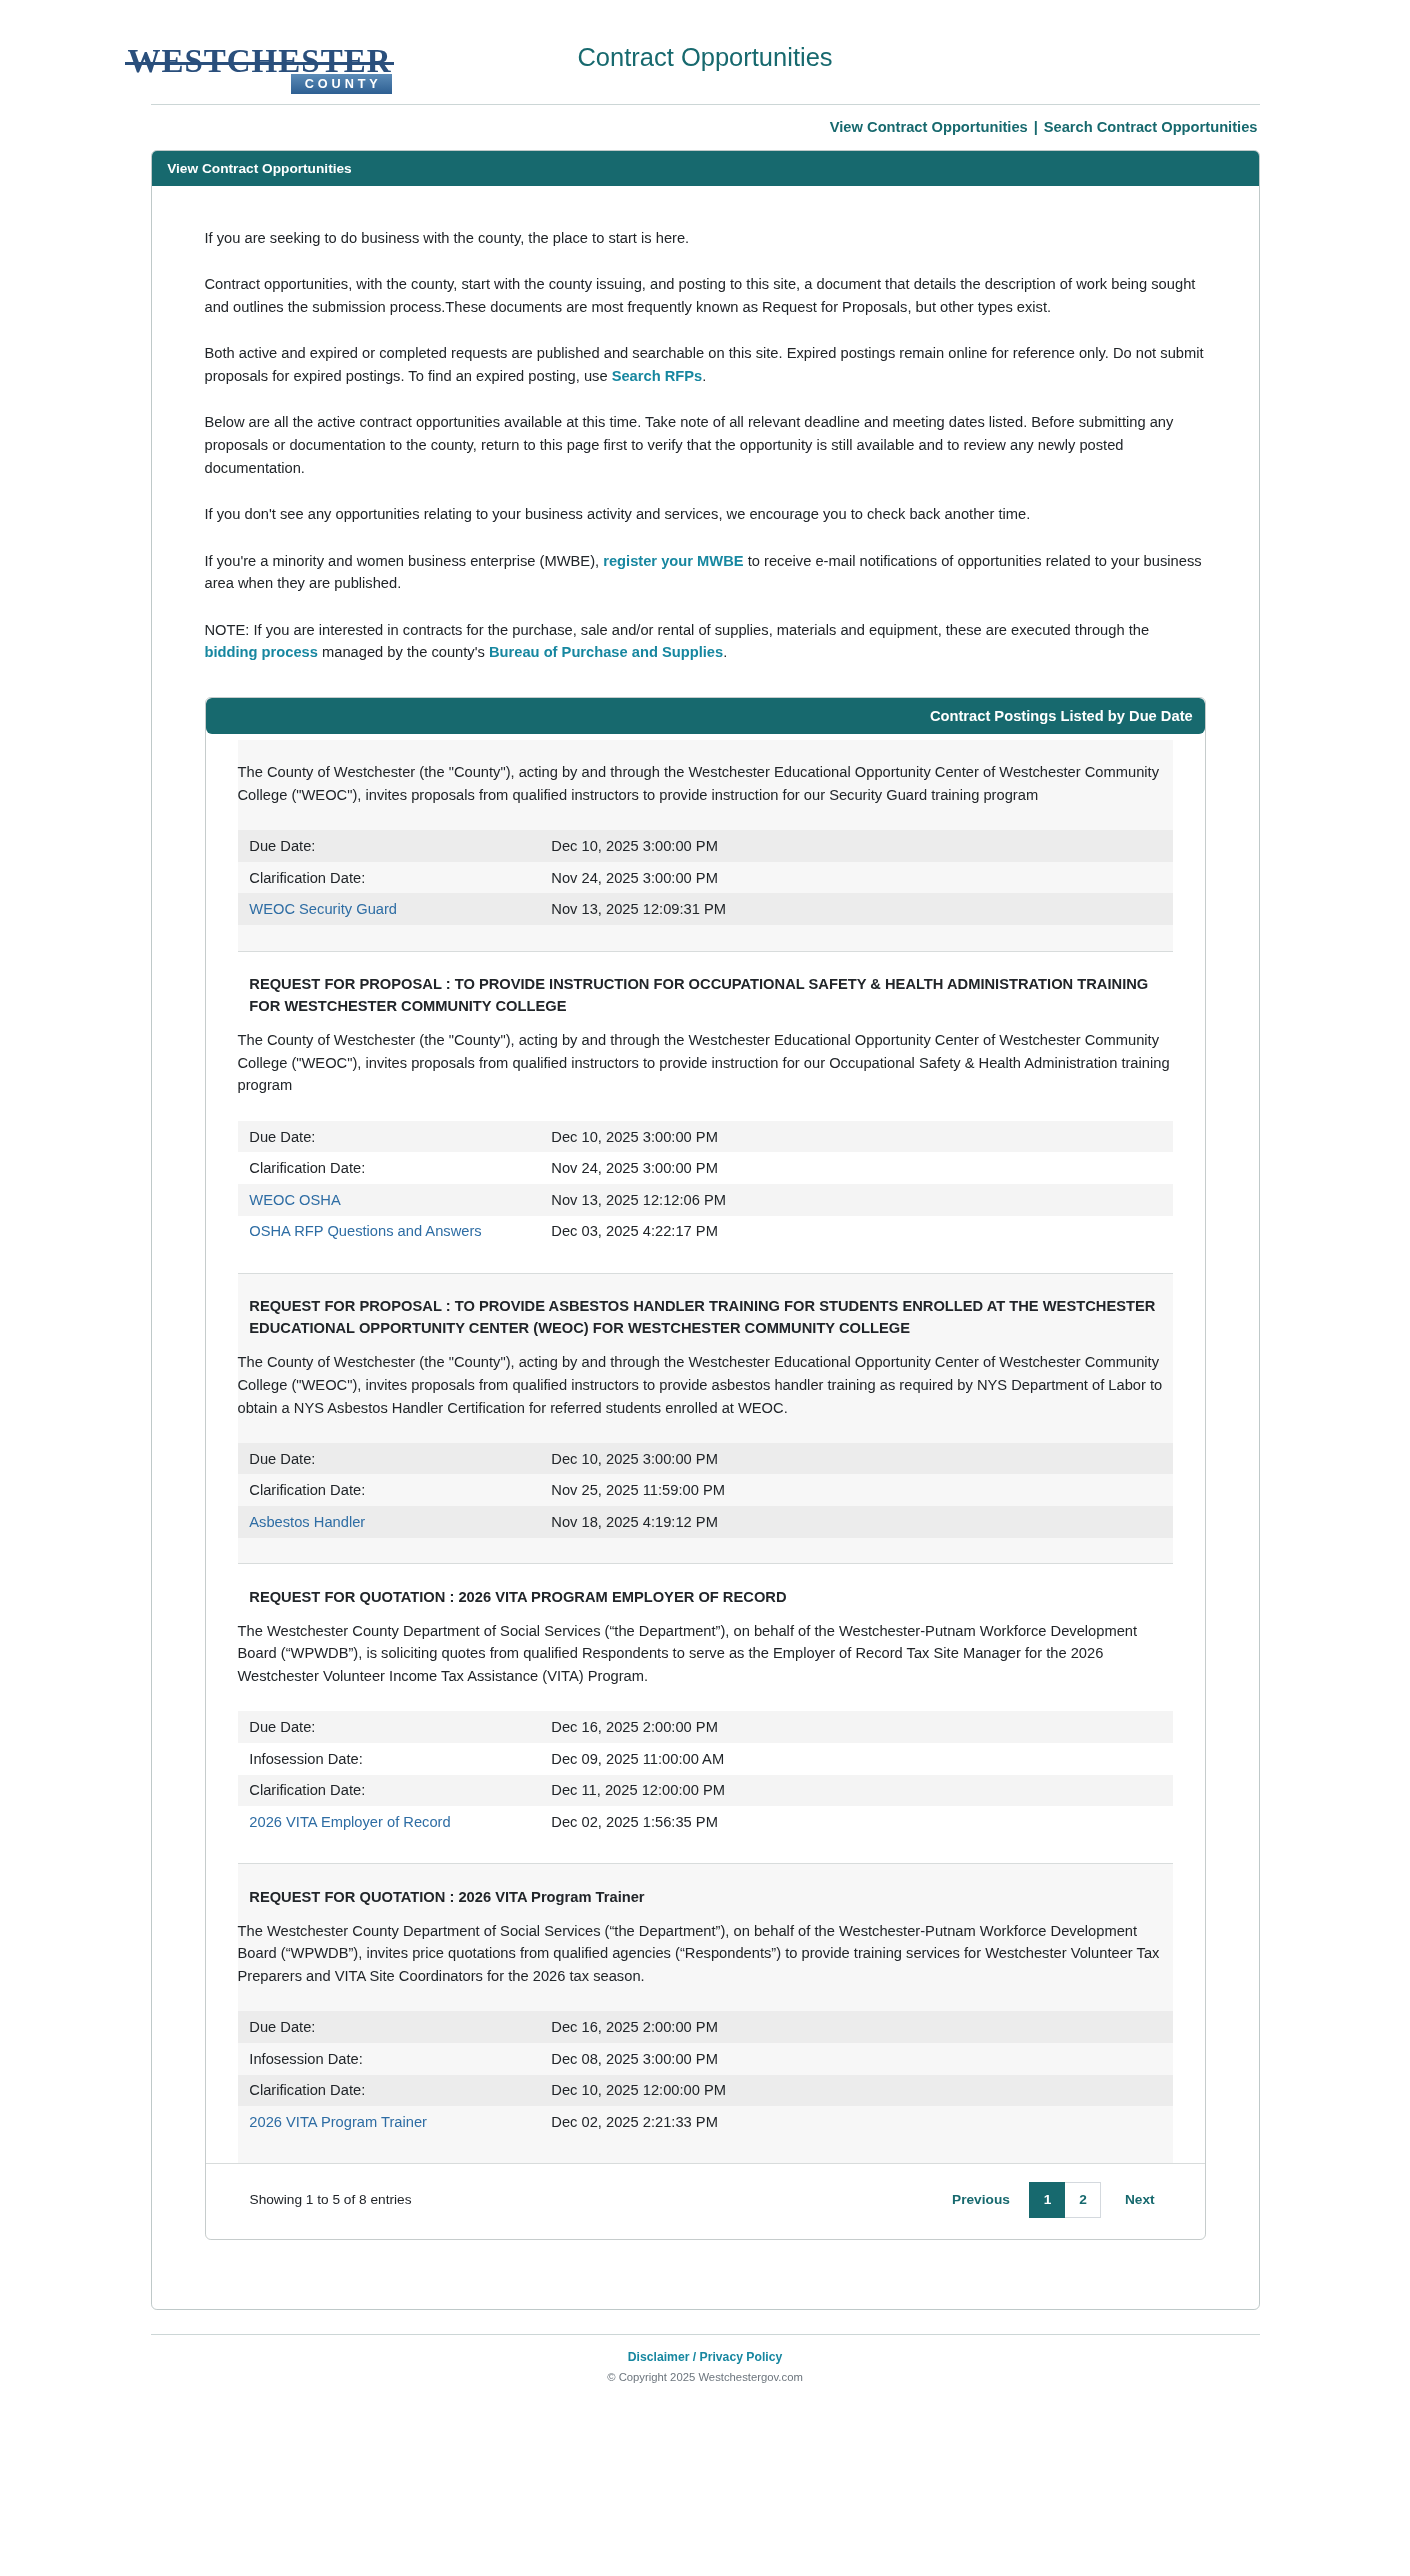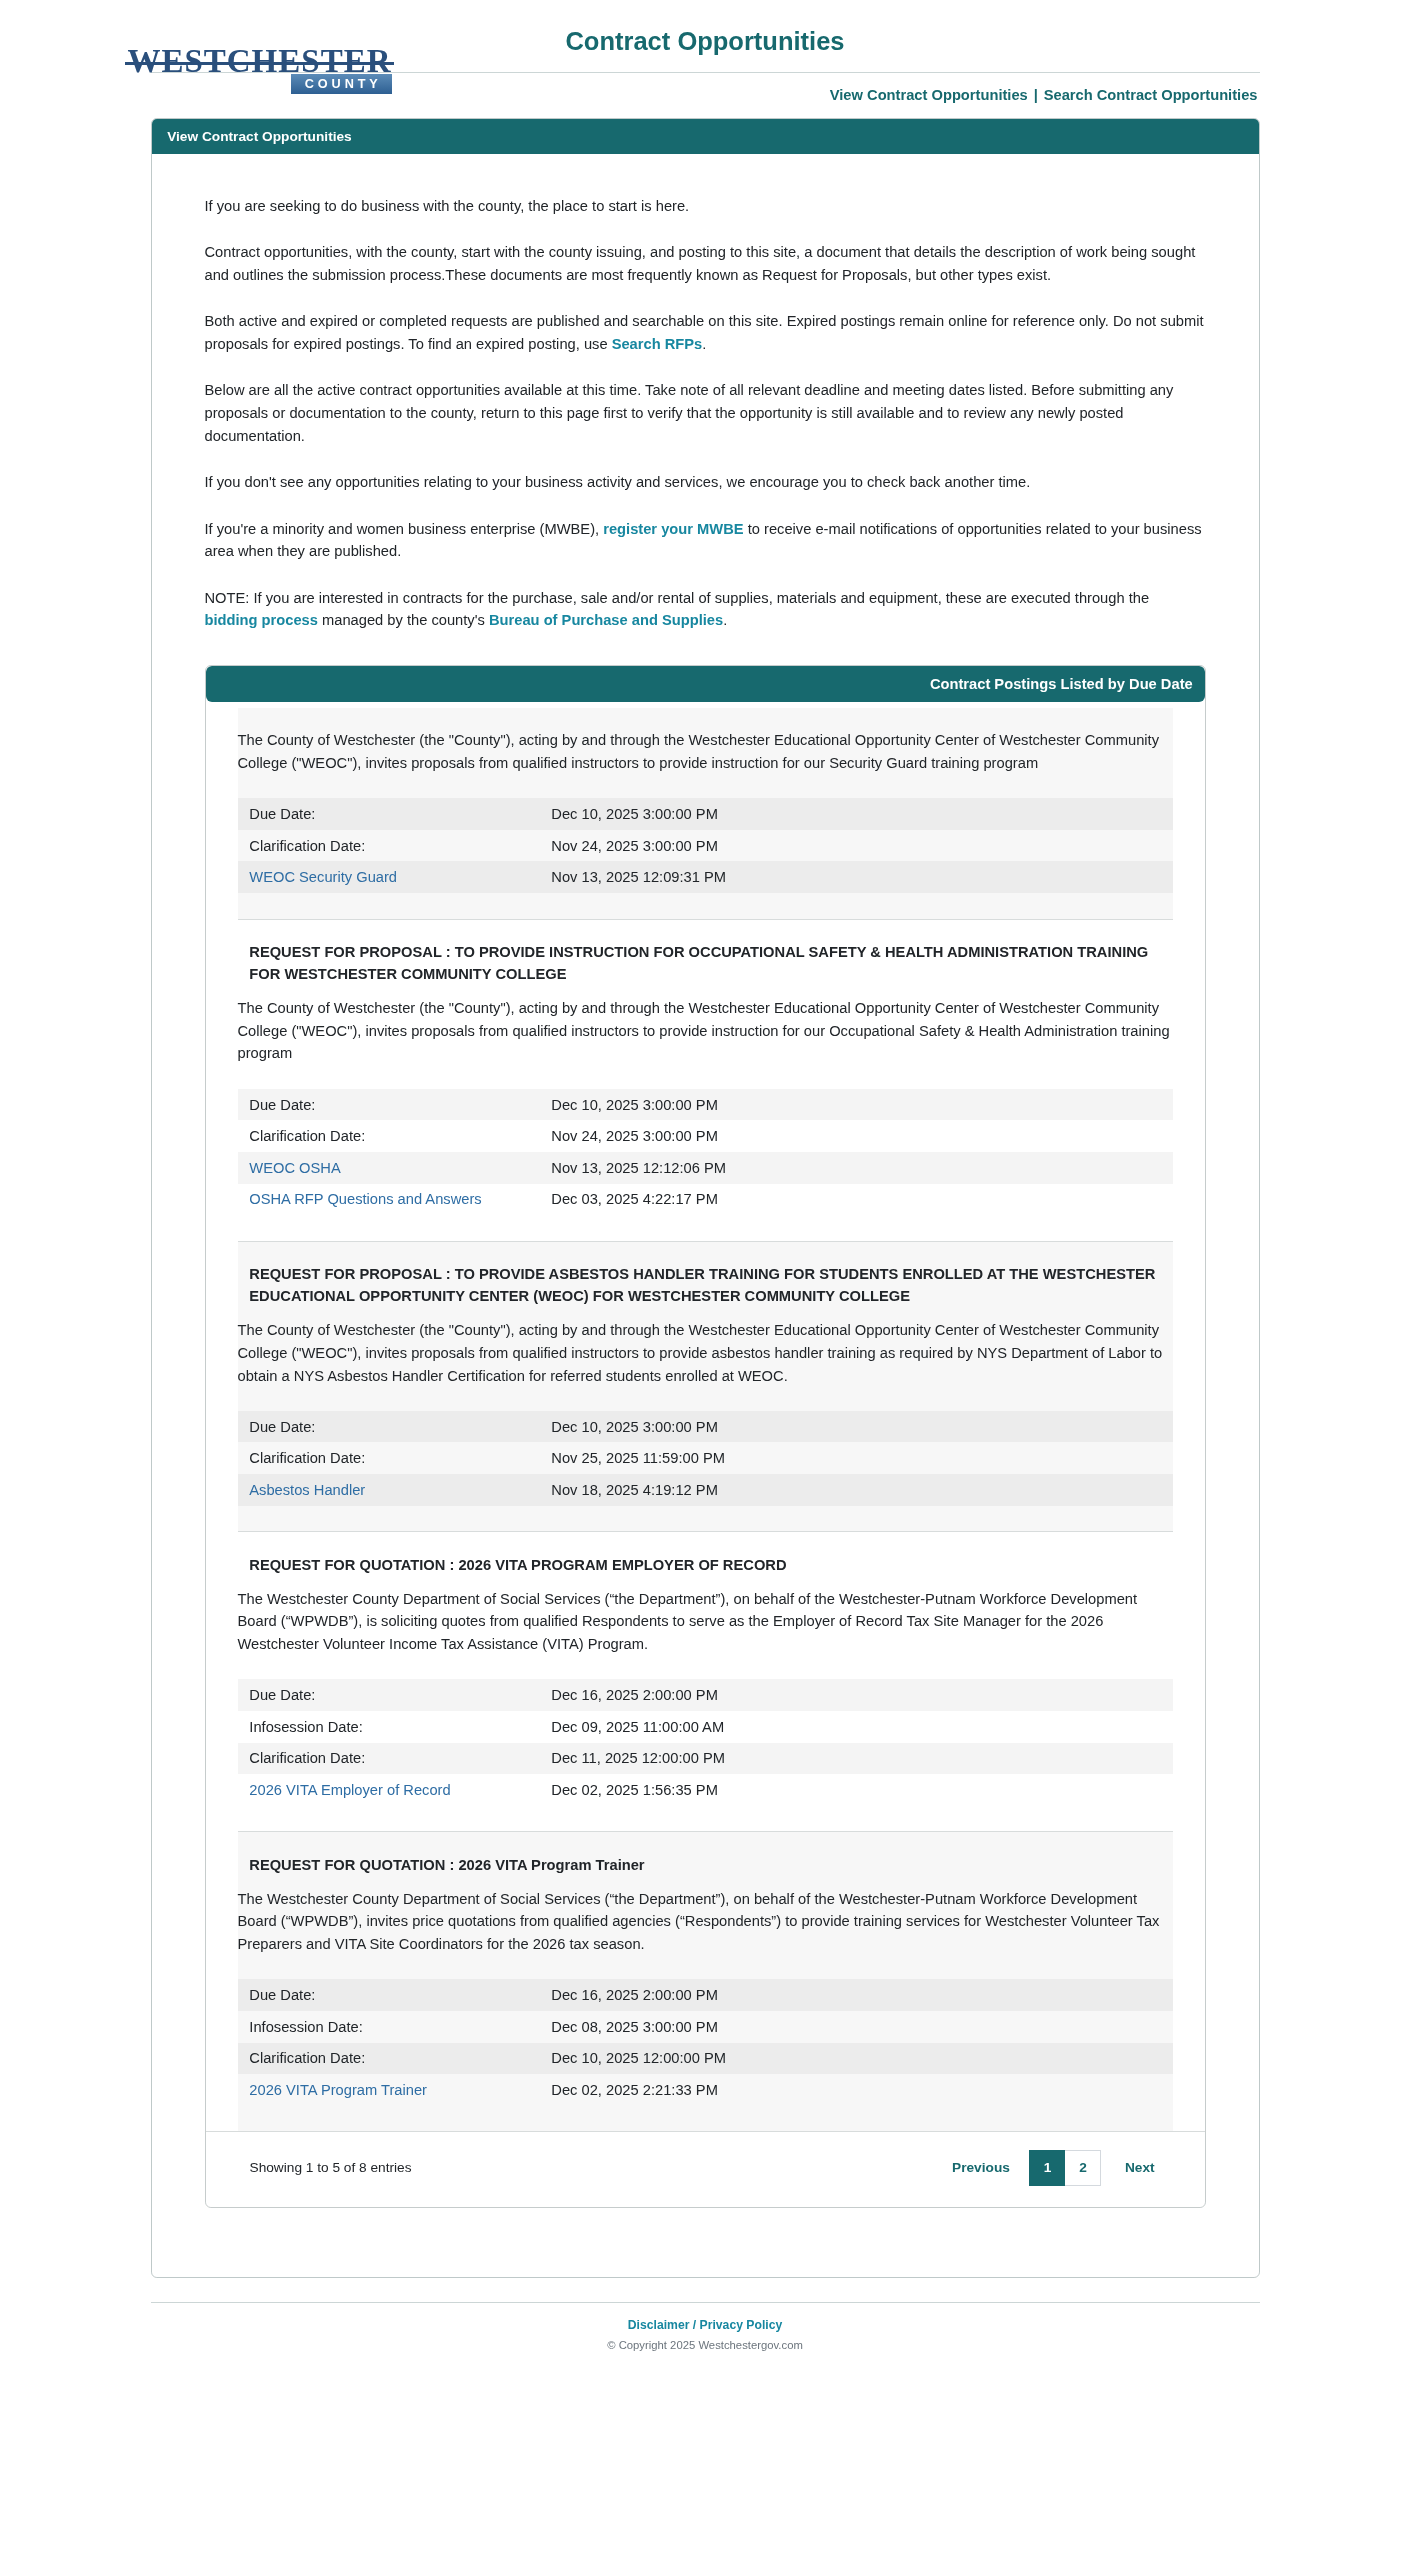--- a/index.html
+++ b/index.html
@@ -21,21 +21,21 @@
   }
   a{cursor:pointer;text-decoration:none;}
   .content{width:1109px;margin:0 auto;}
 
   
   header.site-header{position:relative;padding:19.6px 0 15.7px;text-align:center;border-bottom:1px solid var(--rule);}
   .logo{position:absolute;left:0;top:28px;display:flex;flex-direction:column;align-items:flex-end;width:241px;margin-top:16px;}
   .logo-word{position:relative;font-family:"Liberation Serif",serif;font-weight:bold;font-size:33px;line-height:1.05;color:#2a4f7c;letter-spacing:1px;}
   .logo-word::after{content:"";position:absolute;left:-2px;right:-2px;top:52%;height:2.9px;background:#2a4f7c;}
   .logo-county{background:linear-gradient(#5c8cb8,#2d5f92);color:#fff;font-size:12.7px;font-weight:bold;letter-spacing:3.9px;padding:2.9px 9.8px 2.9px 13.7px;margin-top:-4.9px;}
-  h1.page-title{margin:0;padding-top:7.8px;font-size:25.5px;font-weight:bold;color:var(--teal);}
+  h1.page-title{margin:16px;padding-top:7.8px;font-size:25.5px;font-weight:normal;color:var(--teal);}
 
   
   nav.top-nav{text-align:right;padding:13.7px 2px 11.8px;font-size:14.7px;font-weight:bold;color:var(--teal);}
   nav.top-nav a{color:var(--teal);}
   nav.top-nav .sep{margin:0 5.9px;}
 
   
   section.panel{border:1px solid #bfc9c9;border-radius:5.9px;margin:3.9px 0 23.5px;overflow:hidden;}
   .panel-header{background:var(--teal);color:#fff;font-size:13.7px;font-weight:bold;padding:9.8px 15.7px;}
   .panel-body{padding:41px 53px 69px;font-size:14.7px;}

